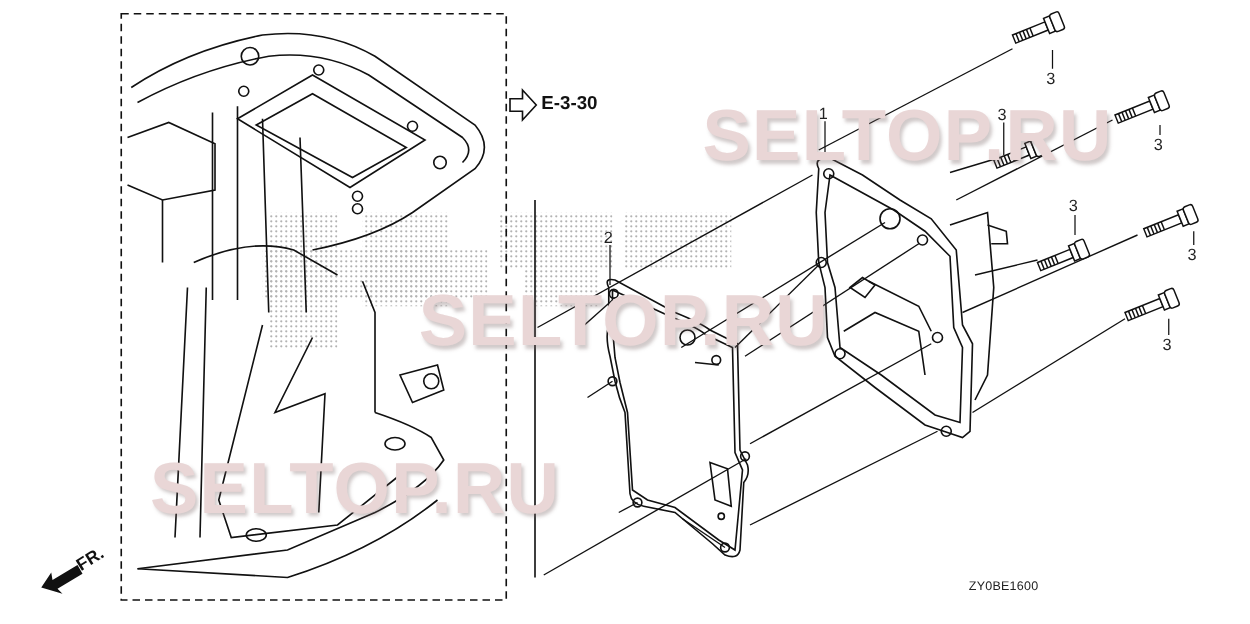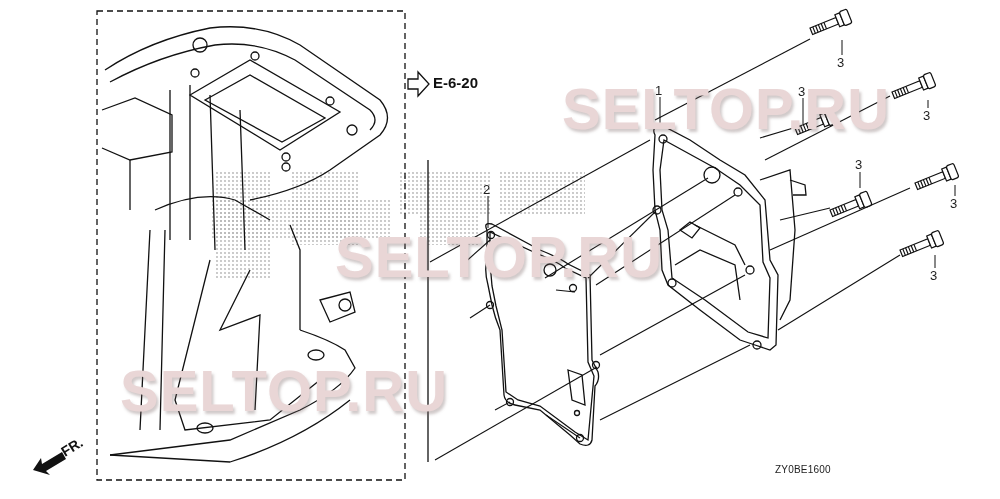--- a/index.html
+++ b/index.html
@@ -172,21 +172,21 @@
       <line x1="860" y1="172" x2="860" y2="188"></line>
       <line x1="955" y1="185" x2="955" y2="196"></line>
       <line x1="935" y1="255" x2="935" y2="268"></line>
     </g>
   </svg>
 
   <div class="wm-seltop wm-1">SELTOP.RU</div>
   <div class="wm-seltop wm-2">SELTOP.RU</div>
   <div class="wm-seltop wm-3">SELTOP.RU</div>
 
-  <div class="ref-label">E-6-20</div>
+  <div class="ref-label">E-3-30</div>
   <div class="fr-label">FR.</div>
   <div class="code-label">ZY0BE1600</div>
 
   <div class="callout" style="left:655px; top:83px;">1</div>
   <div class="callout" style="left:483px; top:182px;">2</div>
   <div class="callout" style="left:837px; top:55px;">3</div>
   <div class="callout" style="left:798px; top:84px;">3</div>
   <div class="callout" style="left:923px; top:108px;">3</div>
   <div class="callout" style="left:855px; top:157px;">3</div>
   <div class="callout" style="left:950px; top:196px;">3</div>

